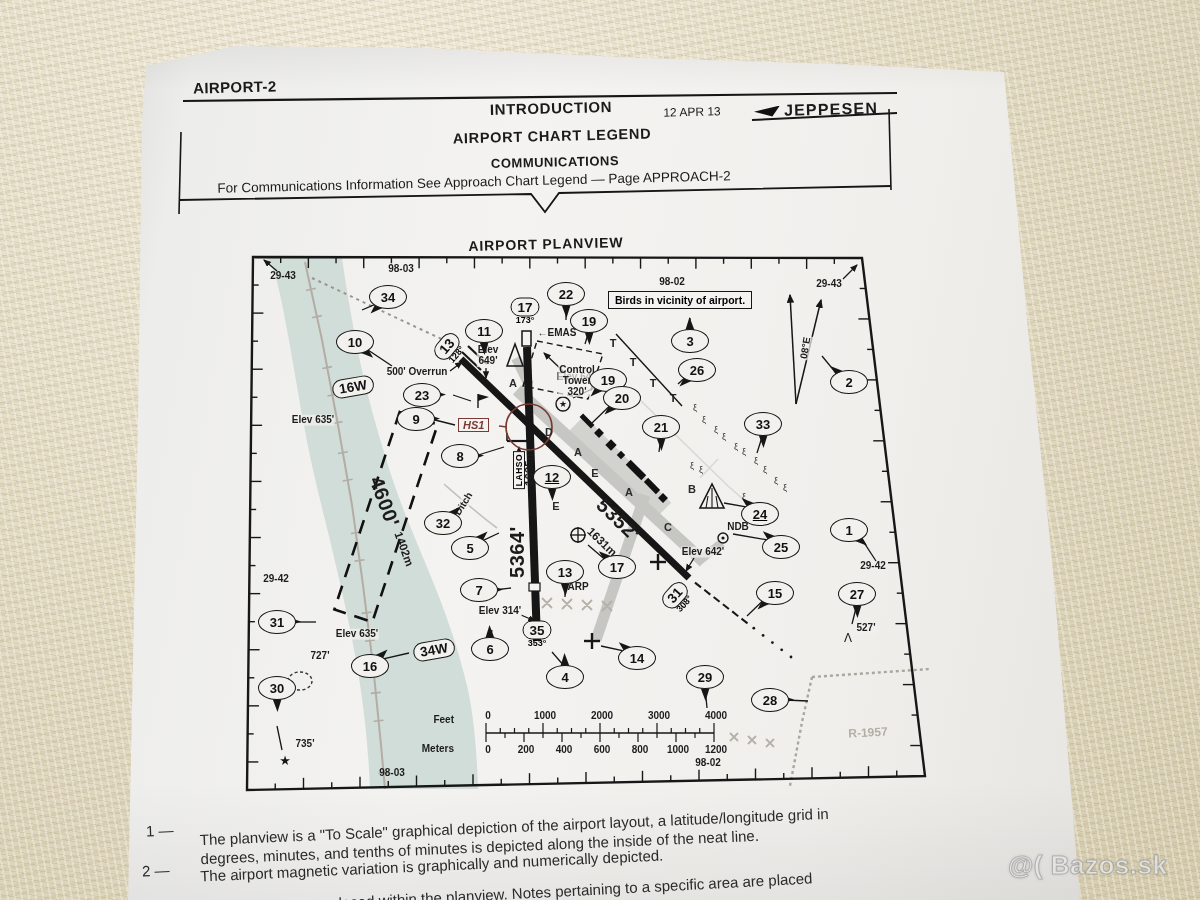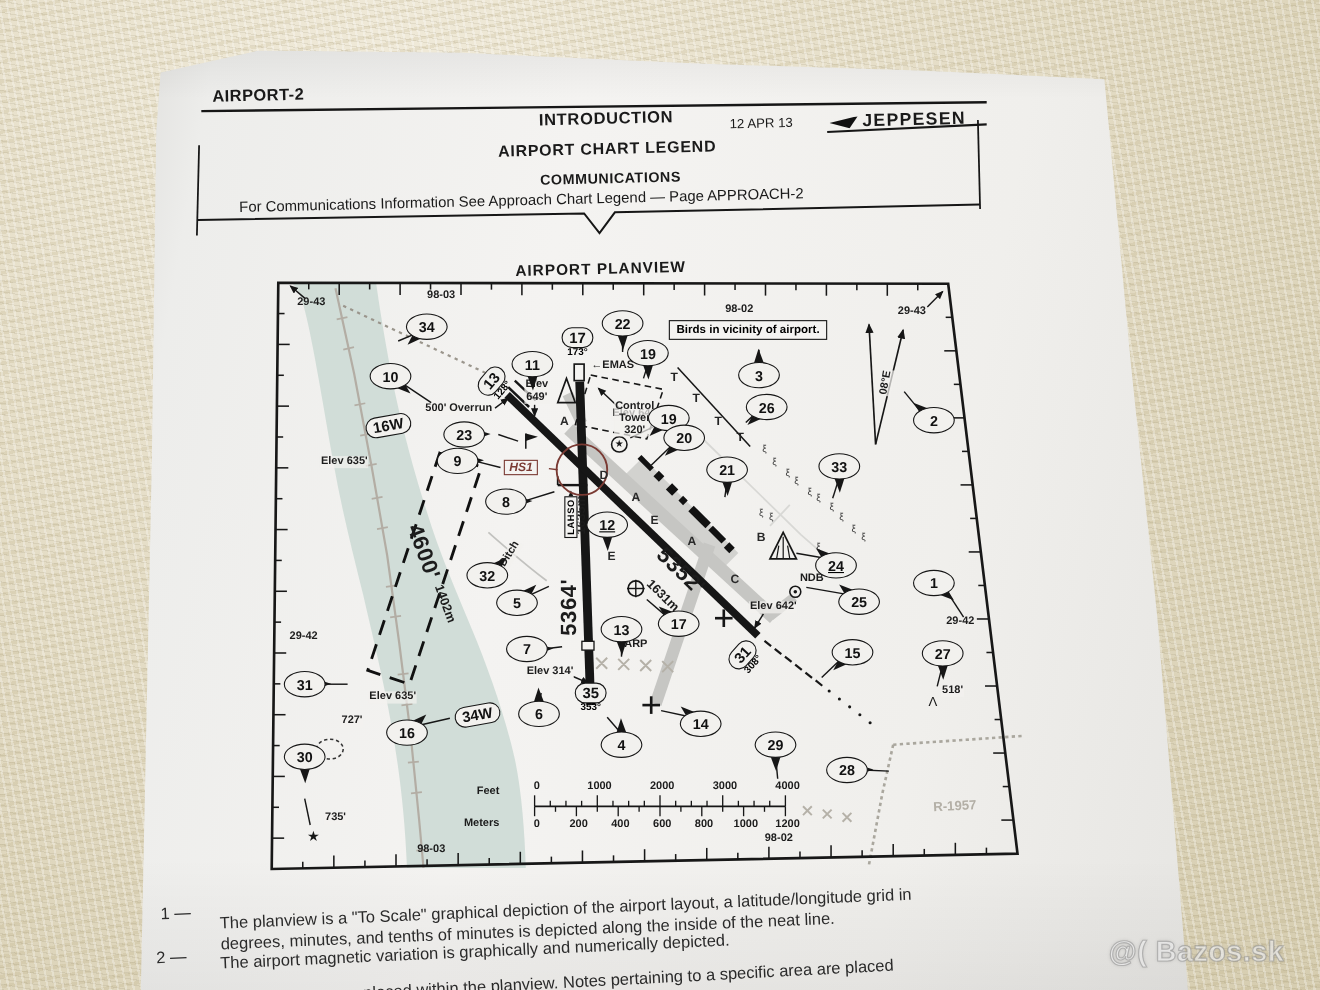--- a/index.html
+++ b/index.html
@@ -431,21 +431,21 @@
       <span class="maplabel" style="left: 806px; top: 348px; transform: translate(-50%, -50%) rotate(-80deg);">08°E</span>
       <span class="maplabel" style="left: 738px; top: 527px; transform: translate(-50%, -50%);">NDB</span>
       <span class="maplabel" style="left: 703px; top: 552px; transform: translate(-50%, -50%);">Elev 642'</span>
       <span class="maplabel" style="left: 578px; top: 549px; transform: translate(-50%, -50%); margin-top: 38px;">ARP</span>
       <span class="maplabel" style="left: 464px; top: 504px; transform: translate(-50%, -50%) rotate(-58deg);">Ditch</span>
       <span class="maplabel" style="left: 313px; top: 420px; transform: translate(-50%, -50%);">Elev 635'</span>
       <span class="maplabel" style="left: 357px; top: 634px; transform: translate(-50%, -50%);">Elev 635'</span>
       <span class="maplabel" style="left: 500px; top: 611px; transform: translate(-50%, -50%);">Elev 314'</span>
       <span class="maplabel" style="left: 320px; top: 656px; transform: translate(-50%, -50%);">727'</span>
       <span class="maplabel" style="left: 305px; top: 744px; transform: translate(-50%, -50%);">735'</span>
-      <span class="maplabel" style="left: 866px; top: 628px; transform: translate(-50%, -50%);">518'</span>
+      <span class="maplabel" style="left: 866px; top: 628px; transform: translate(-50%, -50%);">527'</span>
       <span class="maplabel" style="left: 868px; top: 733px; transform: translate(-50%, -50%) rotate(-3deg); color: rgb(179, 175, 166); background: none; font-size: 12px;">R-1957</span>
       <span class="maplabel nobg rwy-big" style="left: 518px; top: 552px; transform: translate(-50%, -50%) rotate(-90deg);">5364'</span>
       <span class="maplabel nobg rwy-sm" style="left: 529px; top: 468px; transform: translate(-50%, -50%) rotate(-90deg);">1635m</span>
       <span class="maplabel nobg rwy-big" style="left: 618px; top: 520px; transform: translate(-50%, -50%) rotate(44deg);">5352'</span>
       <span class="maplabel nobg rwy-sm" style="left: 602px; top: 542px; transform: translate(-50%, -50%) rotate(44deg);">1631m</span>
       <span class="maplabel nobg rwy-big" style="left: 384px; top: 502px; transform: translate(-50%, -50%) rotate(70deg);">4600'</span>
       <span class="maplabel nobg rwy-sm" style="left: 404px; top: 549px; transform: translate(-50%, -50%) rotate(70deg);">1402m</span>
       <span class="twy" style="left: 513px; top: 383px; transform: translate(-50%, -50%);">A</span>
       <span class="twy" style="left: 549px; top: 432px; transform: translate(-50%, -50%);">D</span>
       <span class="twy" style="left: 578px; top: 452px; transform: translate(-50%, -50%);">A</span>

